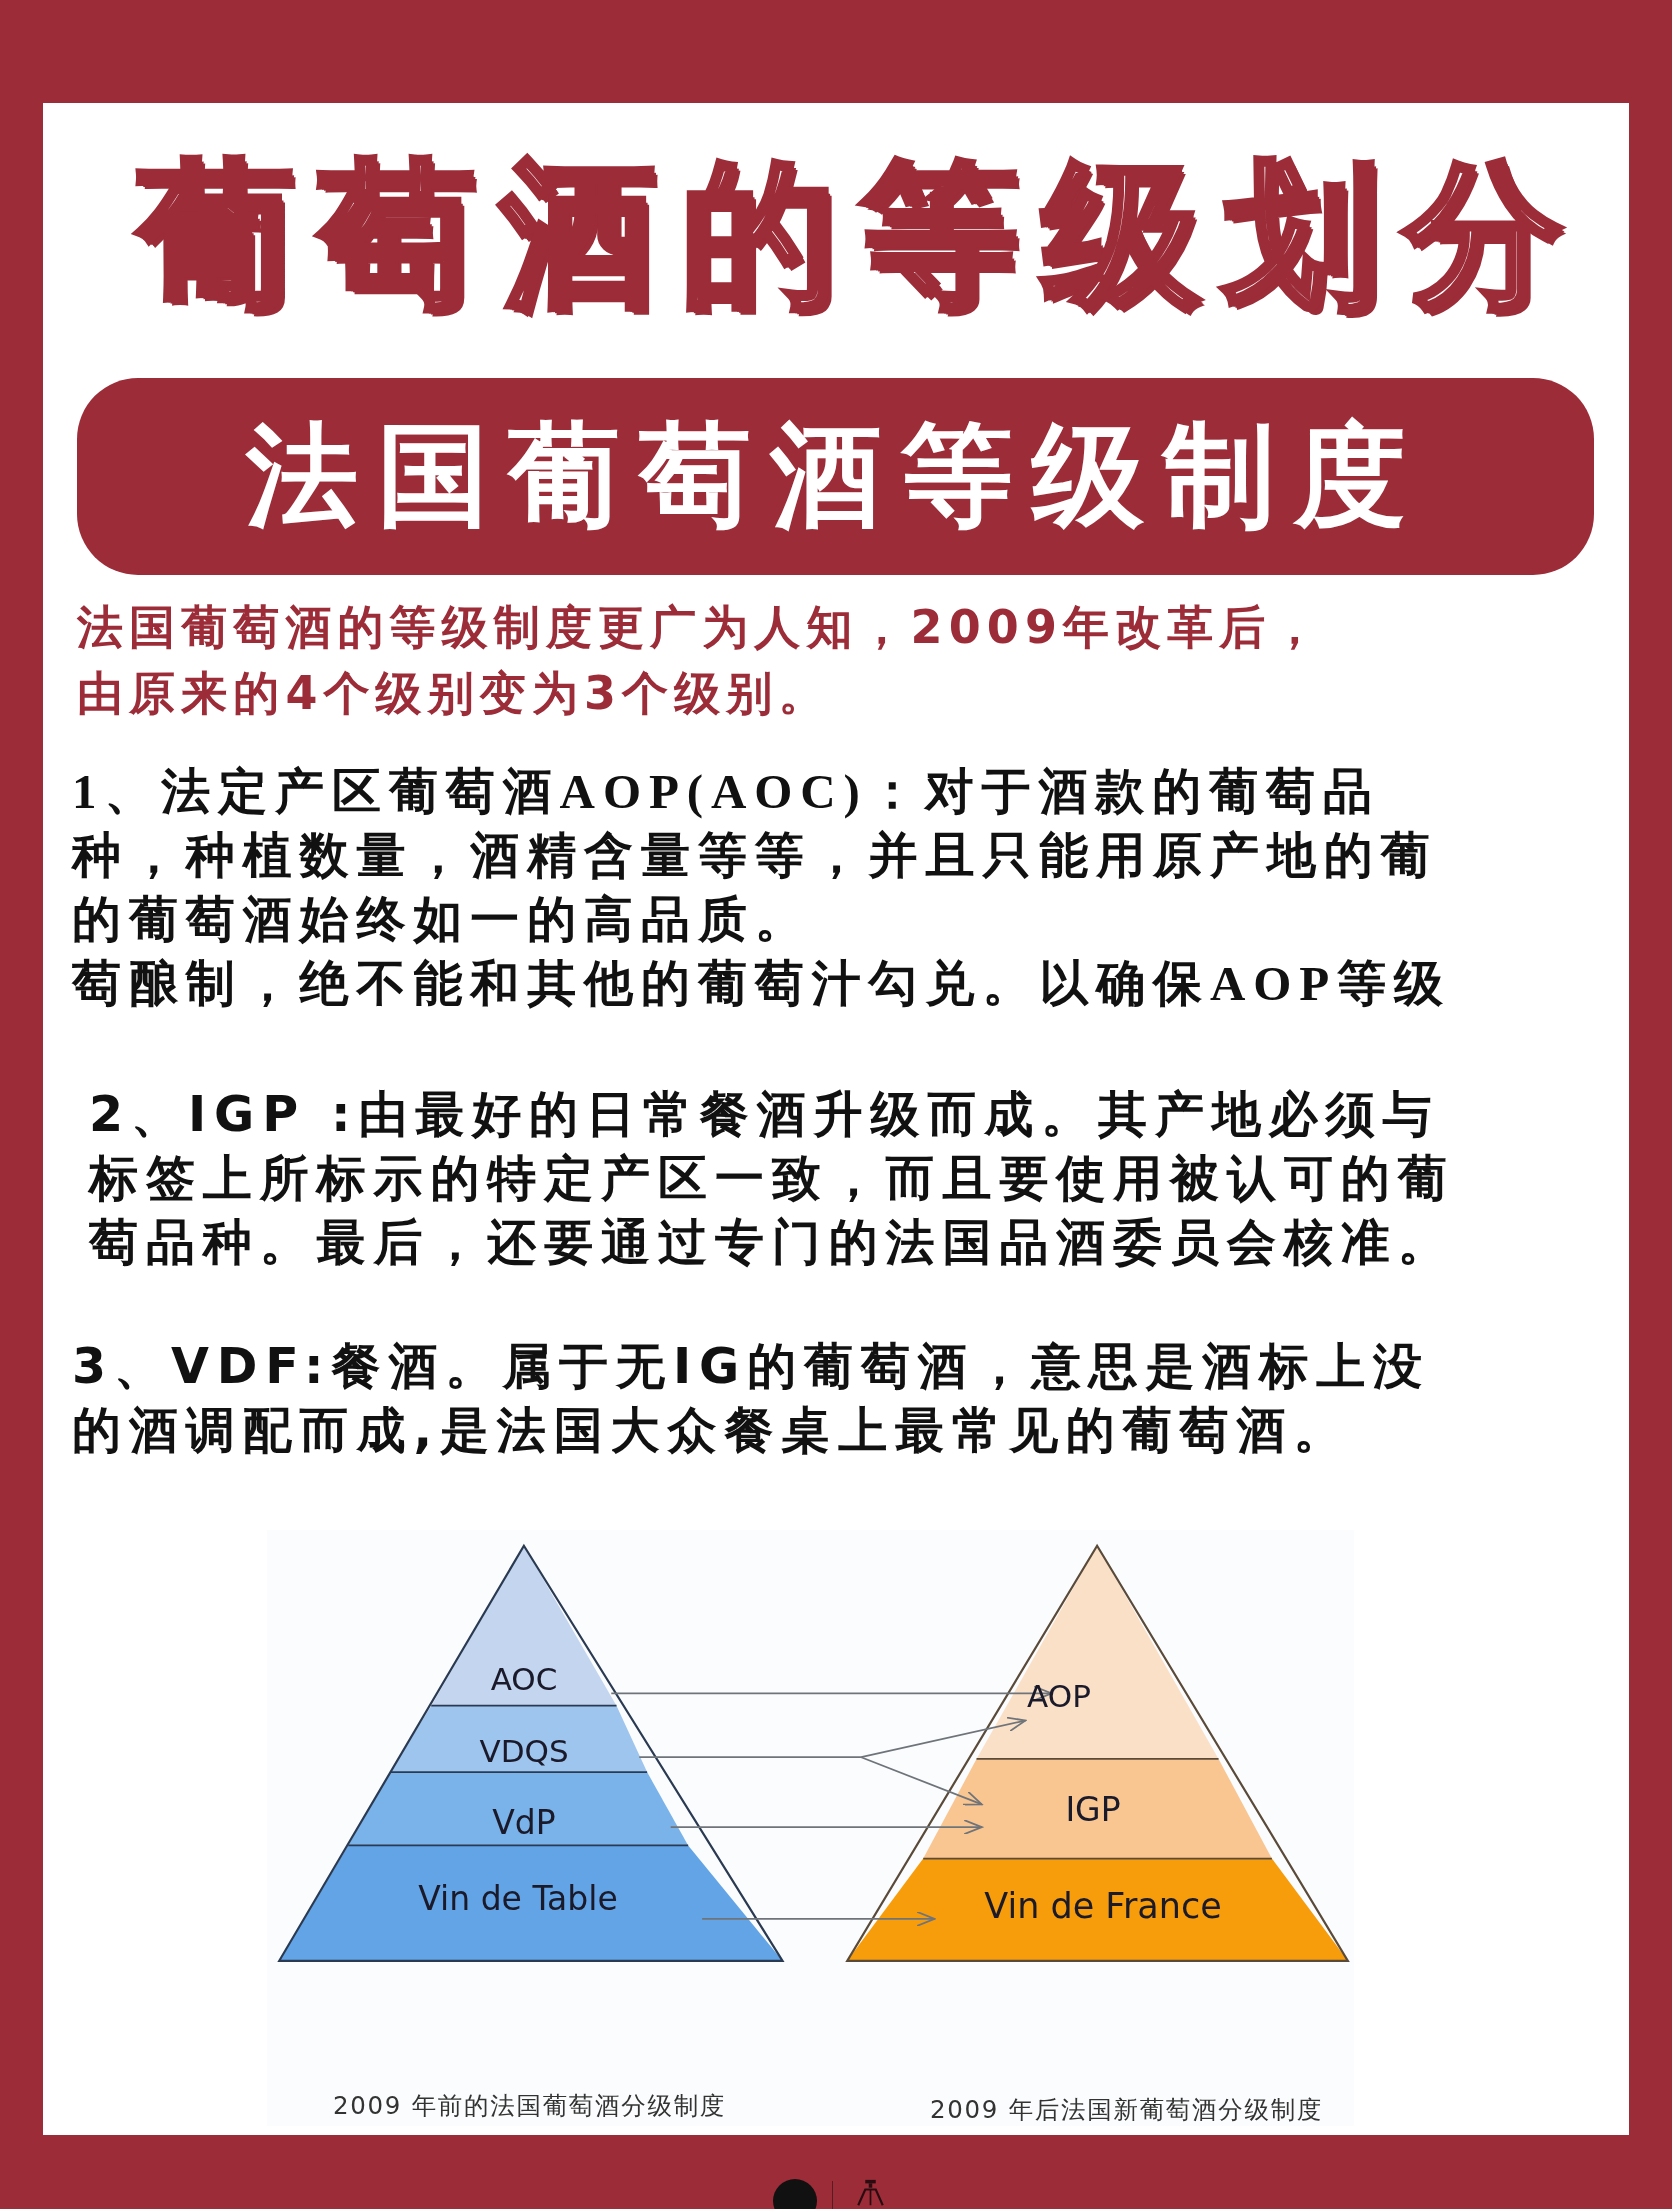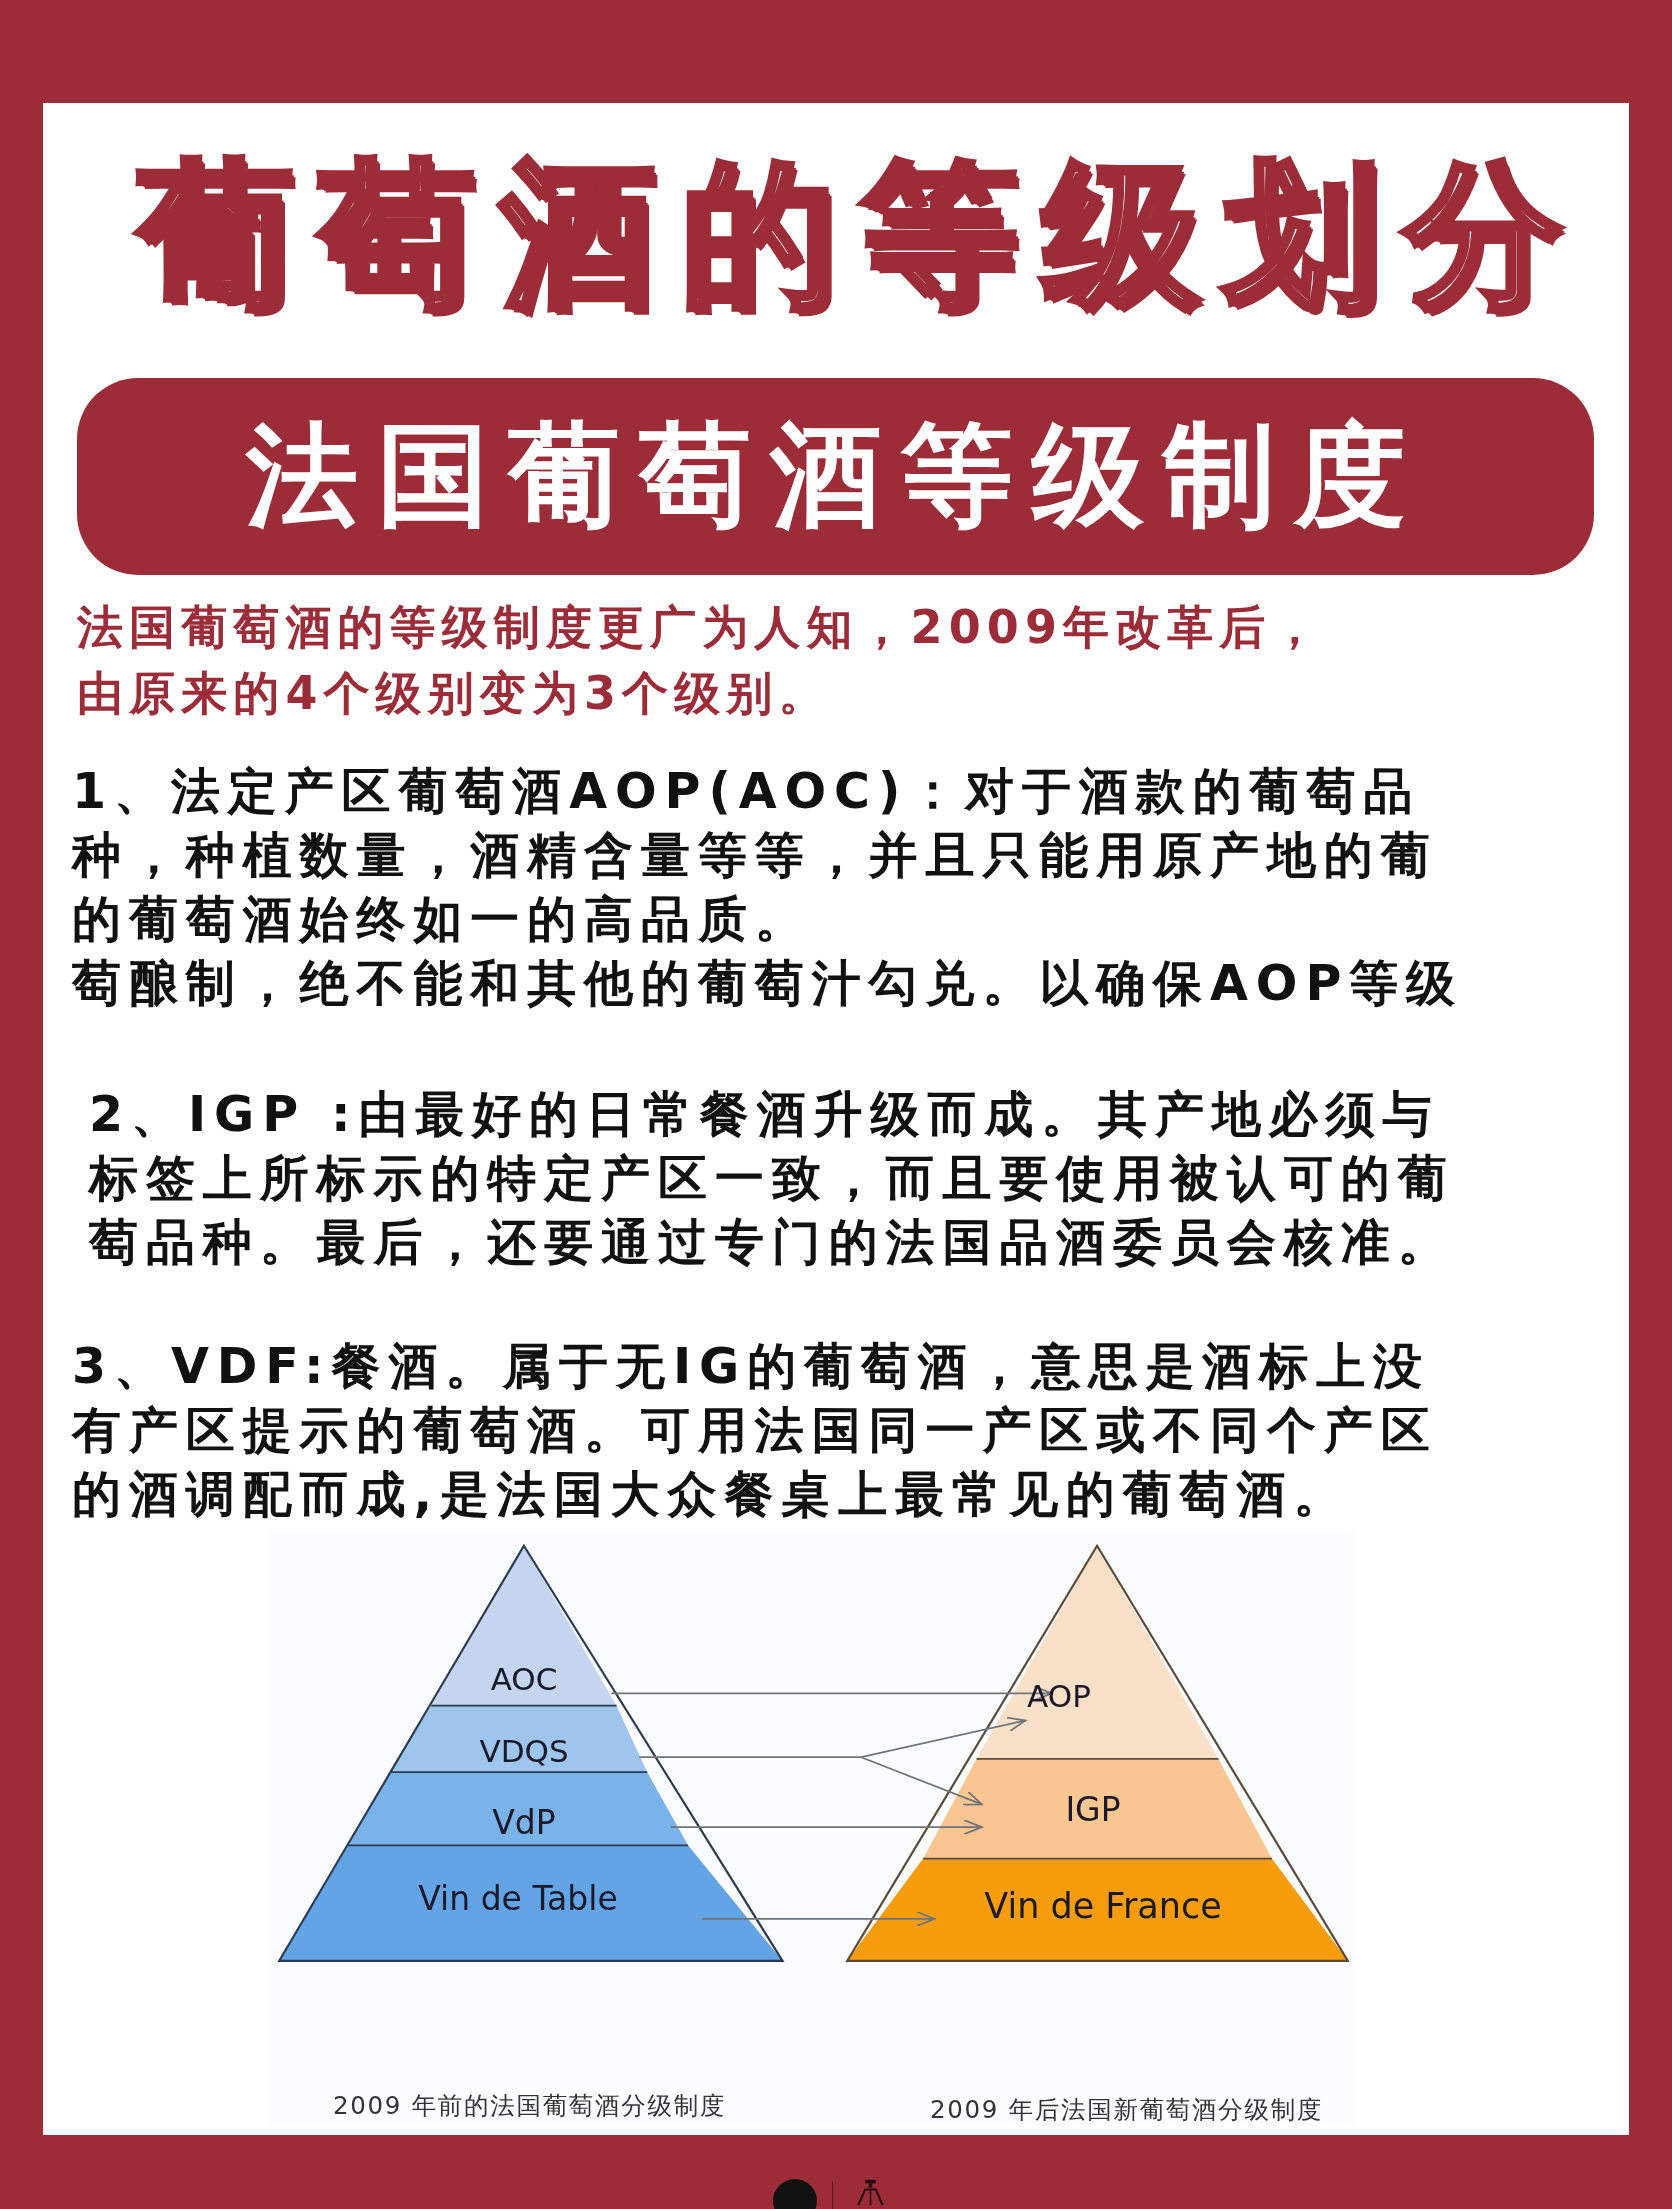--- a/index.html
+++ b/index.html
@@ -26,21 +26,21 @@
     color:#ffffff; font-size:112px; font-weight:bold; letter-spacing:19px;
   }
   .intro {
     position:absolute; left:77px; top:594px; width:1520px;
     color:#9c2c38; font-size:46px; font-weight:bold; letter-spacing:6.1px; line-height:66px;
   }
   .section {
     position:absolute; left:72px; width:1528px;
     color:#111111; font-size:49px; font-weight:bold; letter-spacing:7.9px; line-height:64px;
   }
-  .sec1 { top:760px; }
+  .sec1 { top:760px;font-family:Liberation Serif, serif; }
   .sec2 { top:1083px;margin-left:17px; }
   .sec3 { top:1335px; }
   .diagram {
     position:absolute; left:267px; top:1530px; width:1087px; height:596px;
     background:#fbfcfd;
   }
   .diagram svg { position:absolute; left:0; top:0; }
   .caption {
     position:absolute; font-size:24.5px; color:#333333; letter-spacing:1.7px; white-space:nowrap;
   }
@@ -87,21 +87,20 @@
 </div>
 
 <div class="section sec2">
   <div>2、IGP :由最好的日常餐酒升级而成。其产地必须与</div>
   <div>标签上所标示的特定产区一致，而且要使用被认可的葡</div>
   <div>萄品种。最后，还要通过专门的法国品酒委员会核准。</div>
 </div>
 
 <div class="section sec3">
   <div>3、VDF:餐酒。属于无IG的葡萄酒，意思是酒标上没</div>
-  <div>有产区提示的葡萄酒。可用法国同一产区或不同个产区</div>
   <div>的酒调配而成,是法国大众餐桌上最常见的葡萄酒。</div>
 </div>
 
 <div class="diagram">
   <svg width="1087" height="596" viewBox="0 0 1244 682">
     <defs>
       <marker id="arr" markerWidth="22" markerHeight="16" refX="20" refY="8" orient="auto" markerUnits="userSpaceOnUse">
         <path d="M0,0 L20,8 L0,16" fill="none" stroke="#6f747a" stroke-width="2"></path>
       </marker>
     </defs>

